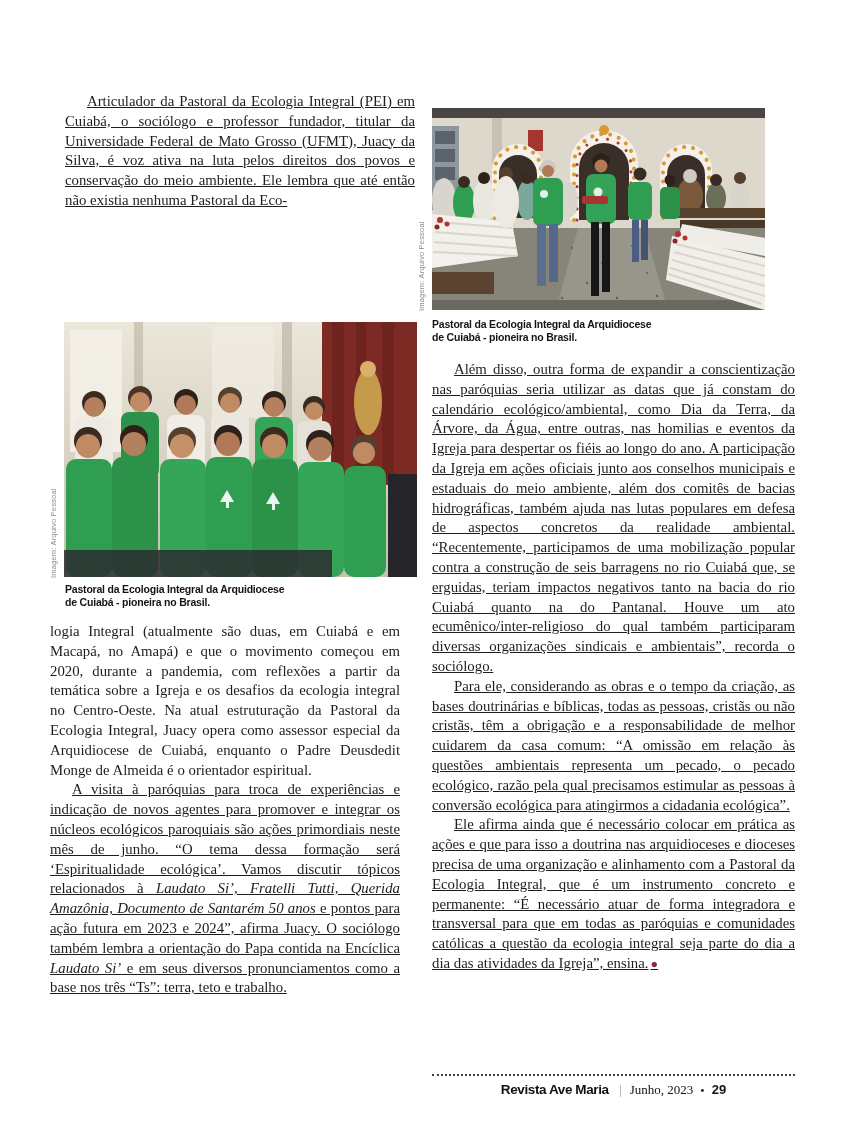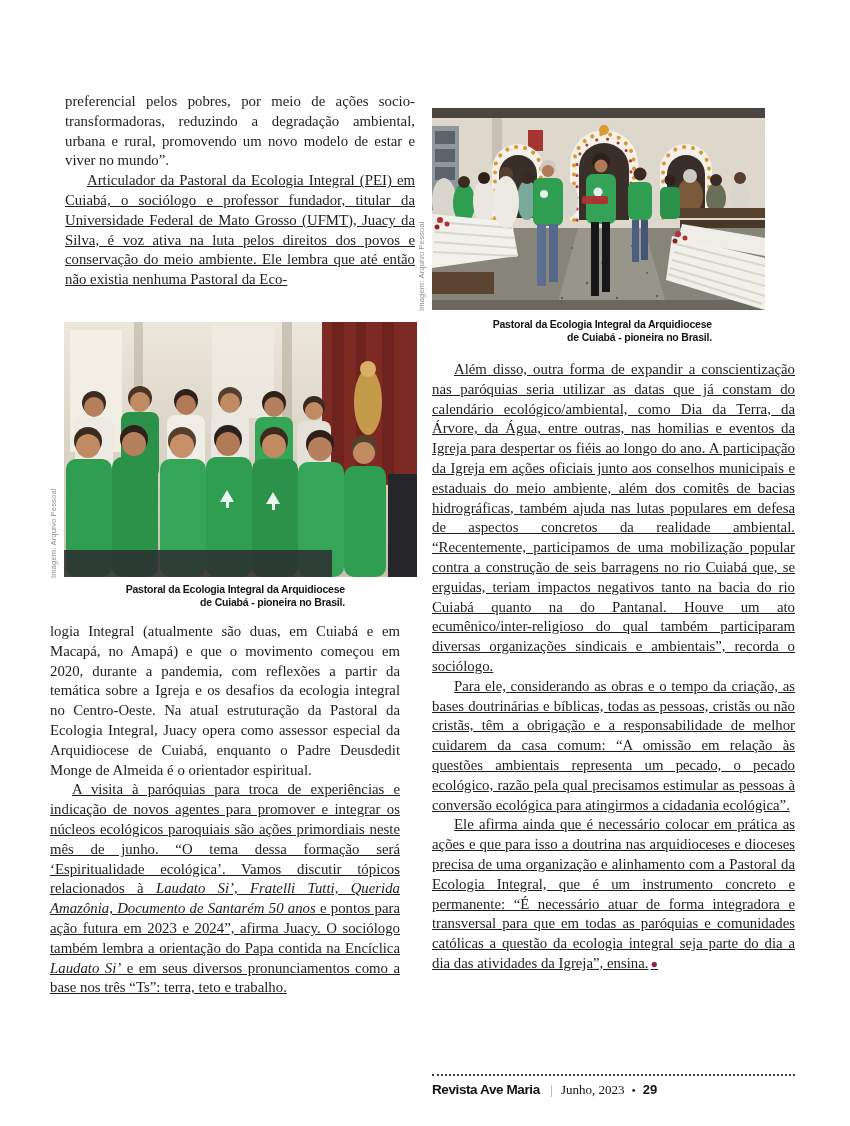--- a/index.html
+++ b/index.html
@@ -6,42 +6,41 @@
   #page{position:relative;width:850px;height:1126px;background:#ffffff;overflow:hidden;
         font-family:"Liberation Serif", serif;}
   .body-col{position:absolute;color:#1d1d1b;font-size:14.8px;line-height:19.8px;
             text-align:justify;}
   .body-para{margin:0;}
   .body-para.indent{text-indent:22px;text-decoration:underline;}
   .ital{font-style:italic;}
   .end-dot{color:#8e2157;font-size:12.5px;margin-left:2px;vertical-align:baseline;}
   .photo{position:absolute;display:block;}
   .caption{position:absolute;font-family:"Liberation Sans", sans-serif;font-weight:bold;
-           font-size:10.5px;line-height:13px;color:#141414;letter-spacing:-0.2px;text-align:right;}
+           font-size:10.5px;line-height:13px;color:#141414;letter-spacing:-0.2px;}
   .credit{position:absolute;font-family:"Liberation Sans", sans-serif;font-size:7.5px;
           color:#8d8d8d;white-space:nowrap;transform:rotate(-90deg);
           transform-origin:0 0;letter-spacing:0.2px;}
   .rule-dotted{position:absolute;left:432px;top:1074px;width:363px;height:0;
                border-top:2px dotted #3d3d3d;}
-  .footer{position:absolute;left:432px;top:1082px;width:363px;text-align:left;
+  .footer{position:absolute;left:432px;top:1082px;width:363px;text-align:center;
           color:#111;font-size:13px;}
   .footer .mag{font-family:"Liberation Sans", sans-serif;font-weight:bold;
                font-size:13.5px;letter-spacing:-0.4px;}
   .footer .sep{color:#9a9a9a;font-weight:normal;margin:0 5px 0 7px;font-size:13px;}
   .footer .issue{font-family:"Liberation Serif", serif;font-size:13px;}
   .footer .bullet{font-weight:bold;font-size:11px;margin:0 4px;}
   .footer .pnum{font-family:"Liberation Sans", sans-serif;font-weight:bold;font-size:13px;}
 </style>
 </head>
 <body>
 
 <div id="page">
 
   <div class="body-col" style="left:65px;top:92px;width:350px;">
-      <p class="body-para"><span>preferencial pelos pobres, por meio de ações socio-transformadoras, reduzindo a degradação ambiental, urbana e rural, promovendo um novo modelo de estar e viver no mundo”.</span></p>
       <p class="body-para indent"><span>Articulador da Pastoral da Ecologia Integral (PEI) em Cuiabá, o sociólogo e professor fundador, titular da Universidade Federal de Mato Grosso (UFMT), Juacy da Silva, é voz ativa na luta pelos direitos dos povos e conservação do meio ambiente. Ele lembra que até então não existia nenhuma Pastoral da Eco-</span></p>
     </div>
 
   <svg class="photo" style="left:64px;top:322px;" width="353" height="255" viewBox="0 0 353 255" aria-hidden="true">
     <defs>
       <linearGradient id="lpbg" x1="0" y1="0" x2="0" y2="1">
         <stop offset="0" stop-color="#ece7db"></stop>
           <stop offset="1" stop-color="#c7c0b0"></stop>
       </linearGradient>
     </defs>

